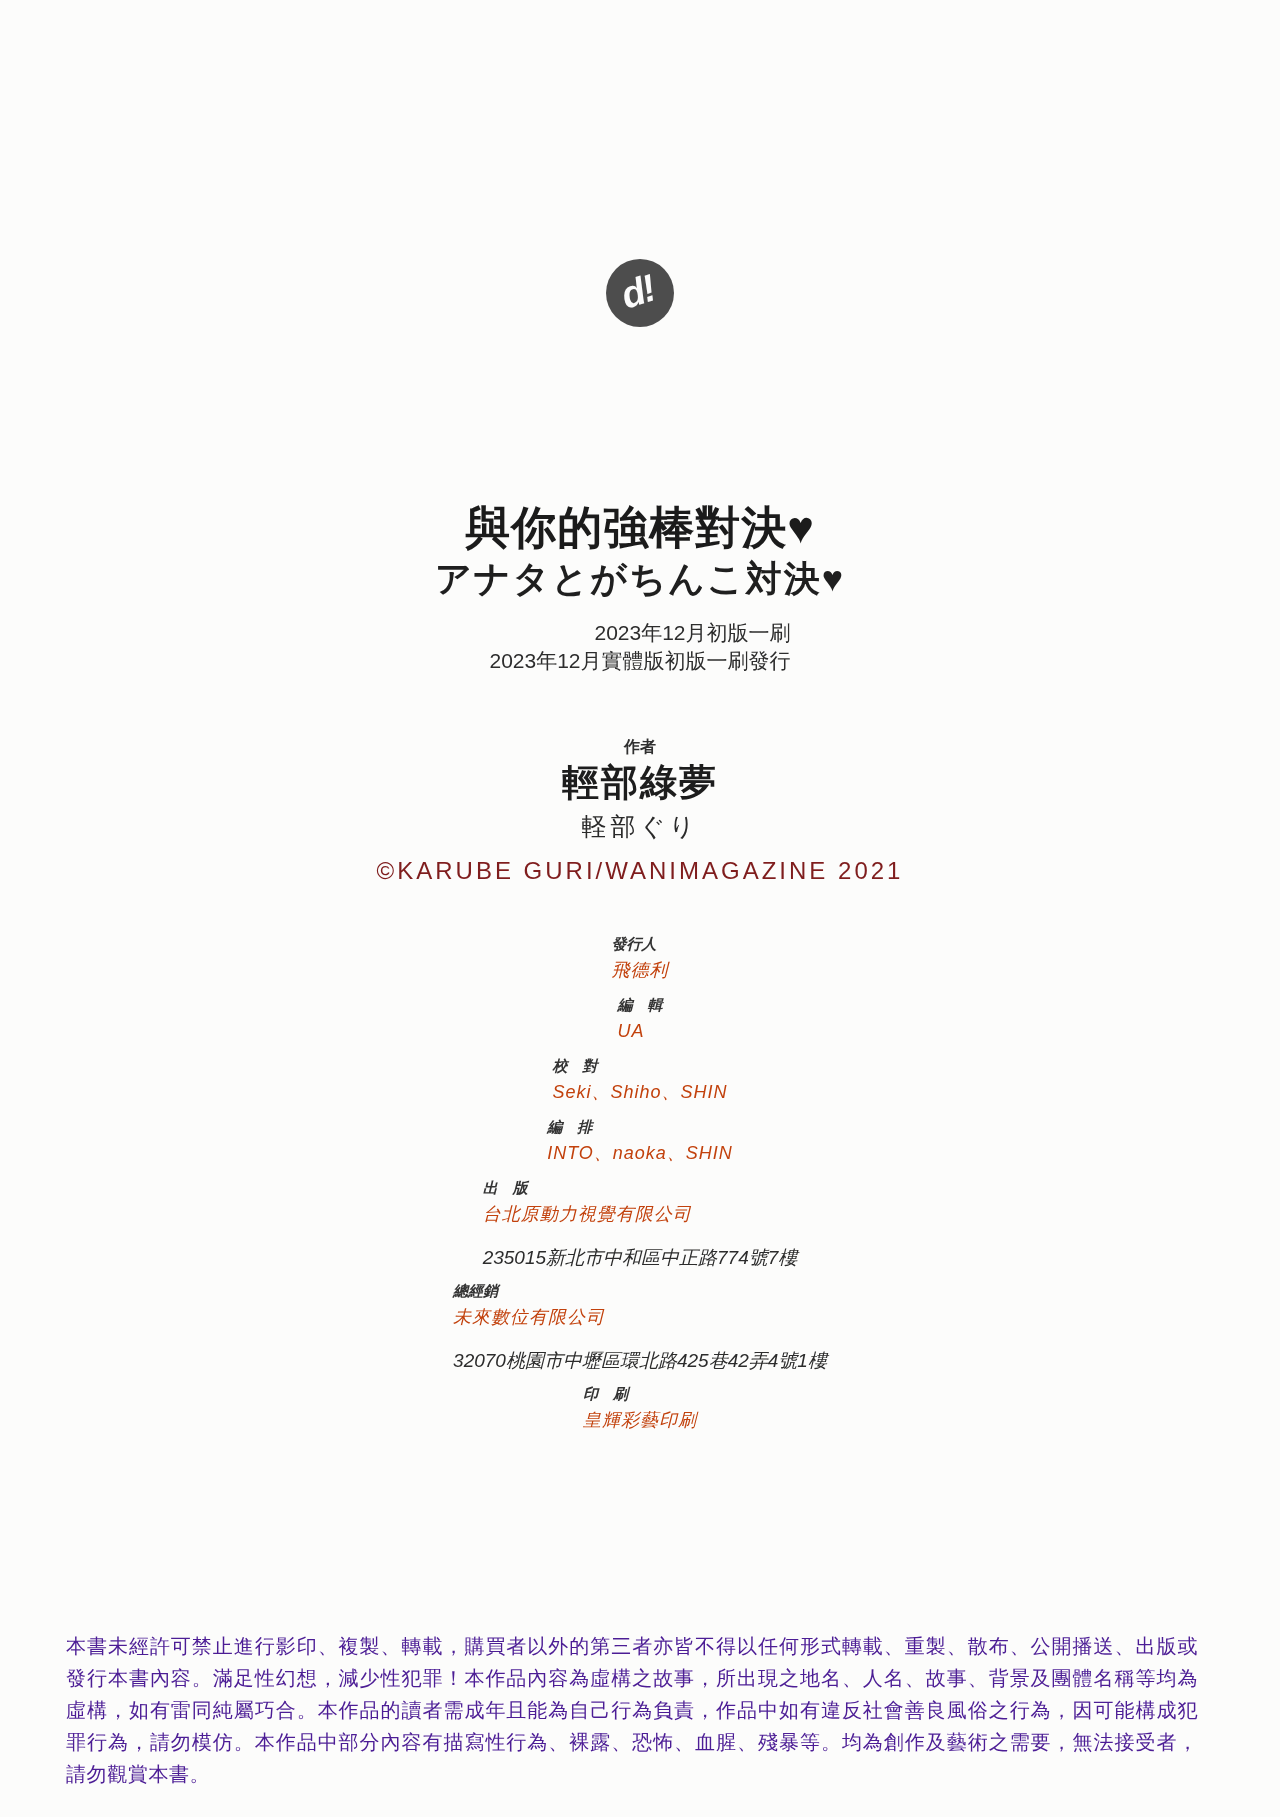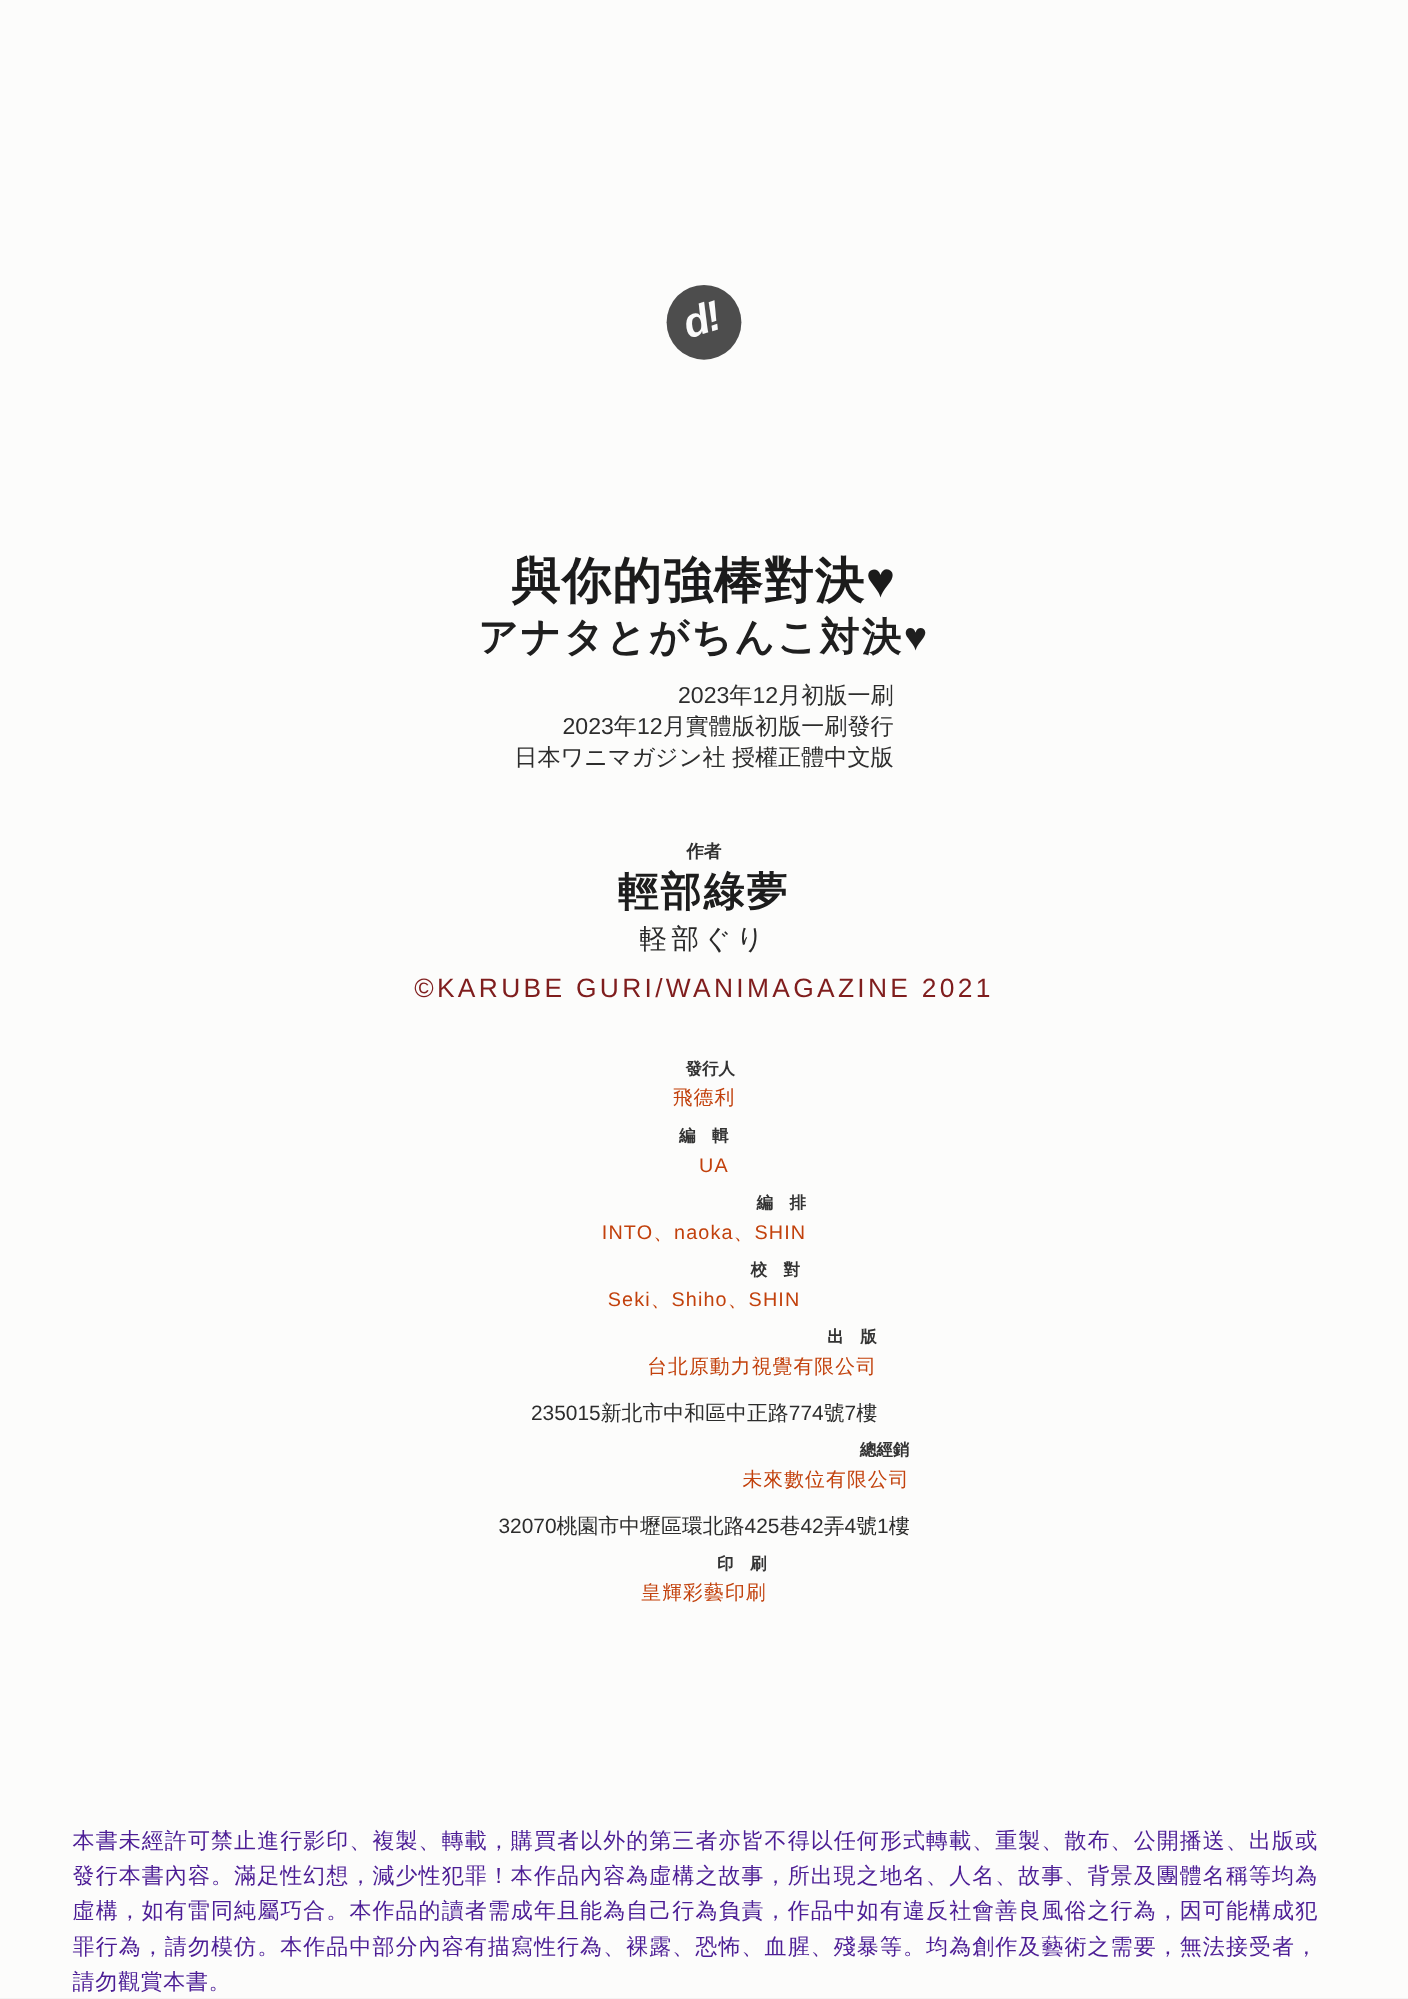--- a/index.html
+++ b/index.html
@@ -105,22 +105,23 @@
   
   .credits {
     margin-top: 51px;
     display: flex;
     flex-direction: column;
     align-items: center;
   }
   .credit-entry {
     display: flex;
     flex-direction: column;
-    align-items: flex-end;
+    align-items: flex-start;
     margin-bottom: 13px;
+    font-style: italic;
   }
   .credit-label {
     font-size: 15px;
     line-height: 17px;
     font-weight: 600;
     color: #333333;
   }
   .credit-value {
     margin-top: 5px;
     font-size: 18px;
@@ -158,48 +159,47 @@
   <div class="logo-circle">
     <span class="logo-text">d!</span>
   </div>
 
   <h1 class="title">與你的強棒對決♥</h1>
   <h2 class="subtitle">アナタとがちんこ対決♥</h2>
 
   <div class="edition">
     <div>2023年12月初版一刷</div>
     <div>2023年12月實體版初版一刷發行</div>
-    <div>日本ワニマガジン社 授權正體中文版</div>
   </div>
 
   <div class="author-label">作者</div>
   <div class="author-name">輕部綠夢</div>
   <div class="author-kana">軽部ぐり</div>
   <div class="copyright">©KARUBE GURI/WANIMAGAZINE 2021</div>
 
   <div class="credits">
 
     <div class="credit-entry">
       <div class="credit-label">發行人</div>
       <div class="credit-value">飛德利</div>
     </div>
 
     <div class="credit-entry">
       <div class="credit-label">編　輯</div>
       <div class="credit-value">UA</div>
     </div>
 
     <div class="credit-entry">
+      <div class="credit-label">校　對</div>
+      <div class="credit-value">Seki、Shiho、SHIN</div>
+    </div>
+
+    <div class="credit-entry">
       <div class="credit-label">編　排</div>
       <div class="credit-value">INTO、naoka、SHIN</div>
-    </div>
-
-    <div class="credit-entry">
-      <div class="credit-label">校　對</div>
-      <div class="credit-value">Seki、Shiho、SHIN</div>
     </div>
 
     <div class="credit-entry">
       <div class="credit-label">出　版</div>
       <div class="credit-value">台北原動力視覺有限公司</div>
       <div class="credit-address">235015新北市中和區中正路774號7樓</div>
     </div>
 
     <div class="credit-entry">
       <div class="credit-label">總經銷</div>

